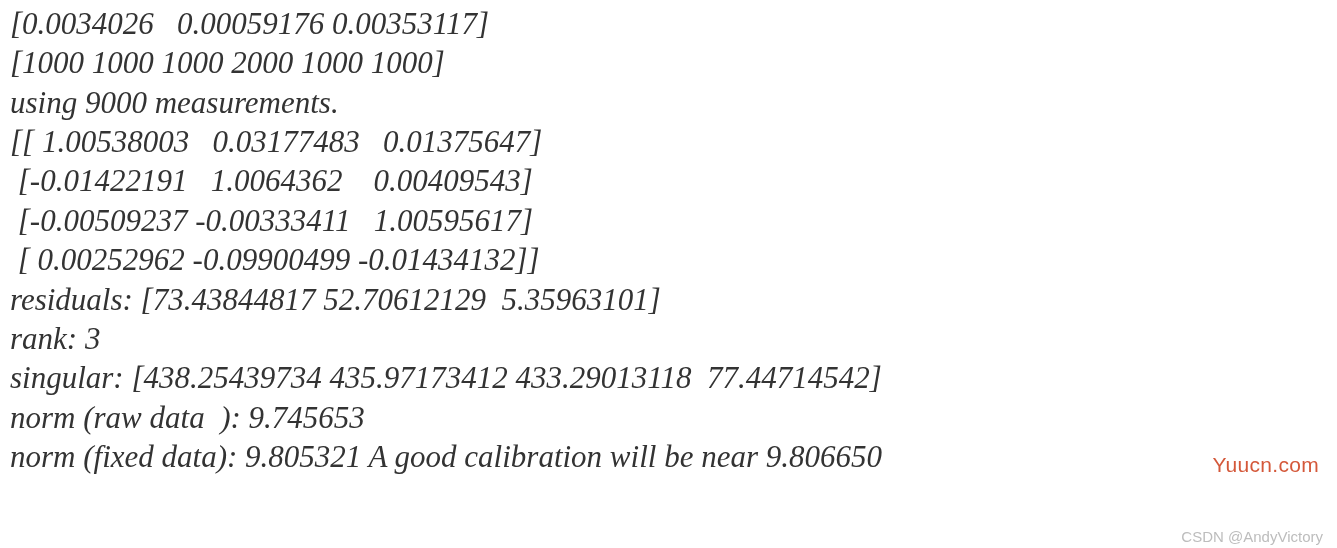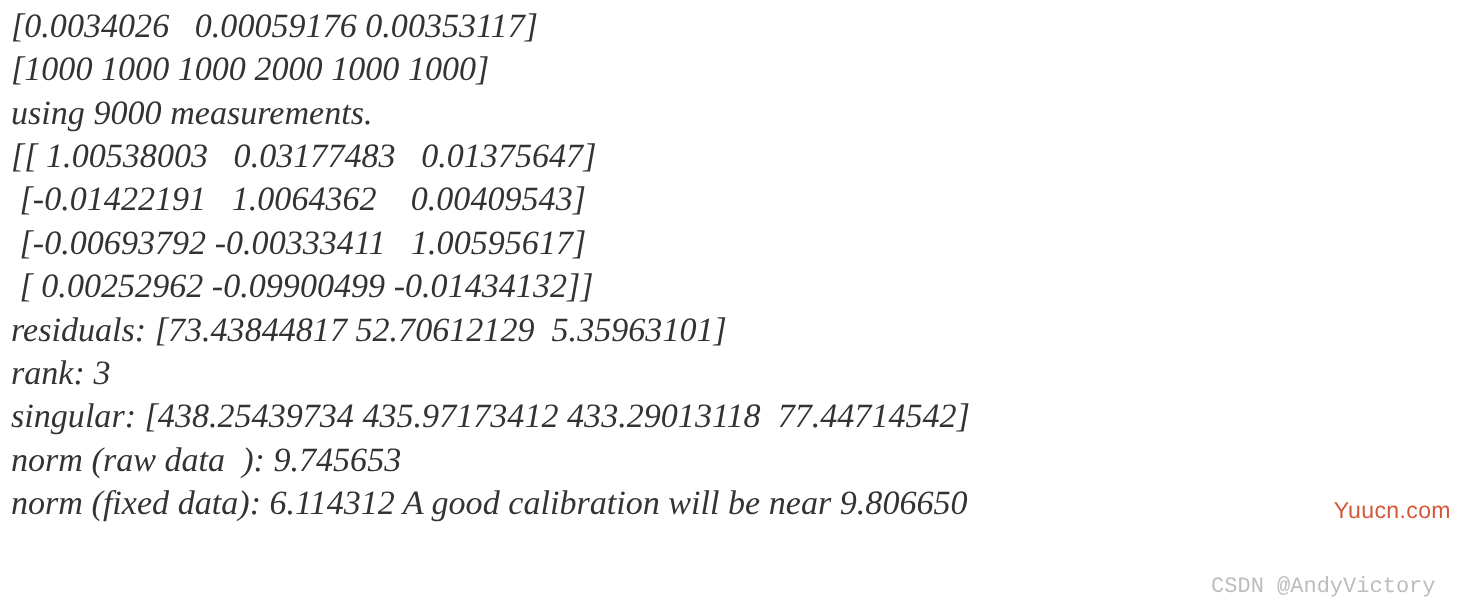--- a/index.html
+++ b/index.html
@@ -29,38 +29,38 @@
       right: 18px;
       top: 452px;
       font-style: normal;
       font-size: 21px;
       color: #d4583a;
       font-family: Arial, sans-serif;
       letter-spacing: 0.3px;
     }
     .watermark-bottom {
       position: absolute;
-      right: 32px;
+      right: 14px;
       bottom: 2px;
       font-style: normal;
-      font-size: 20px;
+      font-size: 15px;
       color: #bdbdbd;
-      font-family: Liberation Mono, monospace;
+      font-family: Liberation Sans, sans-serif;
     }
   </style>
 </head>
 <body>
 
 <div class="line">[0.0034026   0.00059176 0.00353117]</div>
 <div class="line">[1000 1000 1000 2000 1000 1000]</div>
 <div class="line">using 9000 measurements.</div>
 <div class="line">[[ 1.00538003   0.03177483   0.01375647]</div>
 <div class="line"> [-0.01422191   1.0064362    0.00409543]</div>
-<div class="line"> [-0.00693792 -0.00333411   1.00595617]</div>
+<div class="line"> [-0.00509237 -0.00333411   1.00595617]</div>
 <div class="line"> [ 0.00252962 -0.09900499 -0.01434132]]</div>
 <div class="line">residuals: [73.43844817 52.70612129  5.35963101]</div>
 <div class="line">rank: 3</div>
 <div class="line">singular: [438.25439734 435.97173412 433.29013118  77.44714542]</div>
 <div class="line">norm (raw data  ): 9.745653</div>
-<div class="line">norm (fixed data): 6.114312 A good calibration will be near 9.806650</div>
+<div class="line">norm (fixed data): 9.805321 A good calibration will be near 9.806650</div>
 
 <div class="watermark-top">Yuucn.com</div>
 <div class="watermark-bottom">CSDN @AndyVictory</div>
 
 </body></html>

